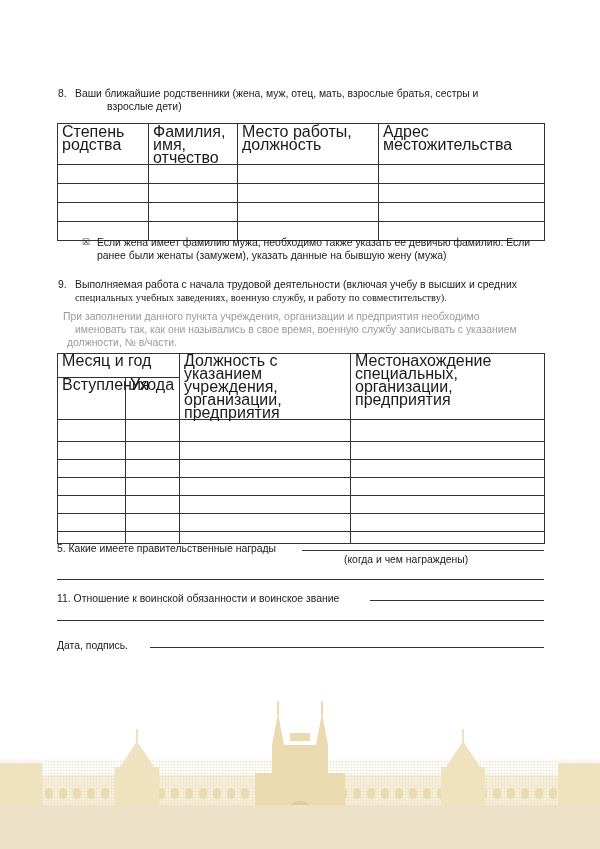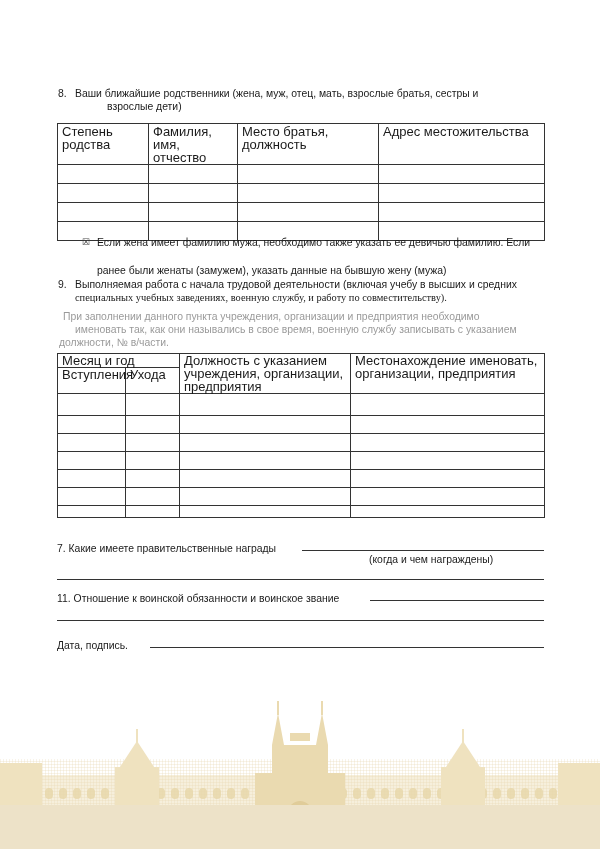--- a/index.html
+++ b/index.html
@@ -3,21 +3,21 @@
 <meta charset="utf-8">
 <style>
   html, body { margin:0; padding:0; }
   body { width:600px; height:849px; background:#ffffff; position:relative; overflow:hidden;
          font-family:"Liberation Sans", sans-serif; color:#1a1a1a; }
   .abs { position:absolute; }
   .txt { font-size:10.4px; line-height:13px; white-space:nowrap; }
   .gray { color:#9a9a9a; }
   table.form { position:absolute; border-collapse:collapse; table-layout:fixed; }
   table.form td { border:1px solid #333; padding:0 4px; vertical-align:top;
-                  font-size:13px; line-height:13px; }
+                  font-size:16px; line-height:13px; }
   .t1 { left:57px; top:123px; width:487px; }
   .t1 td.hdr { height:26px; padding-top:1px; }
   .t1 td.row { height:18px; }
   .t2 { left:57px; top:353px; width:487px; }
   .t2 td { padding-top:1px; }
   .t2 td.center { }
   .t2 td.row { height:17px; }
   .line { position:absolute; height:0; border-top:1px solid #333; }
   .building { position:absolute; left:0; top:695px; width:600px; height:154px; }
 </style>
@@ -32,21 +32,21 @@
   <colgroup>
     <col style="width:91px">
       <col style="width:89px">
       <col style="width:141px">
       <col style="width:166px">
   </colgroup>
   <tbody>
       <tr>
     <td class="hdr"><span>Степень</span><br><span>родства</span></td>
     <td class="hdr"><span>Фамилия, имя,</span><br><span>отчество</span></td>
-    <td class="hdr"><span>Место братья,</span><br><span>должность</span></td>
+    <td class="hdr"><span>Место работы,</span><br><span>должность</span></td>
     <td class="hdr"><span>Адрес местожительства</span></td>
   </tr>
   <tr>
     <td class="row"></td>
     <td class="row"></td>
     <td class="row"></td>
     <td class="row"></td>
   </tr>
   <tr>
     <td class="row"></td>
@@ -64,42 +64,42 @@
     <td class="row"></td>
     <td class="row"></td>
     <td class="row"></td>
     <td class="row"></td>
   </tr>
 </tbody>
   </table>
 
 <div class="abs txt" style="left:82px;top:236px;font-size:9px;color:#444;">☒</div>
 <div class="abs txt" style="left:97px;top:236px;text-align:center;">Если жена имеет фамилию мужа, необходимо также указать ее девичью фамилию. Если</div>
-<div class="abs txt" style="left:97px;top:264px;">ранее были женаты (замужем), указать данные на бывшую жену (мужа)</div>
+<div class="abs txt" style="left:97px;top:249px;">ранее были женаты (замужем), указать данные на бывшую жену (мужа)</div>
 
 <div class="abs txt" style="left:58px;top:278px;">9.</div>
 <div class="abs txt" style="left:75px;top:278px;">Выполняемая работа с начала трудовой деятельности (включая учебу в высших и средних</div>
 <div class="abs txt" style="left:75px;top:291px;font-family:Liberation Serif, serif;">специальных учебных заведениях, военную службу, и работу по совместительству).</div>
 
 <div class="abs txt gray" style="left:63px;top:310px;">При заполнении данного пункта учреждения, организации и предприятия необходимо</div>
 <div class="abs txt gray" style="left:75px;top:323px;">именовать так, как они назывались в свое время, военную службу записывать с указанием</div>
-<div class="abs txt gray" style="left:59px;top:336px;">должности, № в/части.</div>
+<div class="abs txt gray" style="left:67px;top:336px;">должности, № в/части.</div>
 
 <table class="form t2">
   <colgroup>
     <col style="width:68px">
       <col style="width:54px">
       <col style="width:171px">
       <col style="width:194px">
   </colgroup>
   <tbody>
       <tr>
     <td colspan="2" class="center" style="height:13px;">Месяц и год</td>
     <td rowspan="2"><span>Должность с указанием</span><br><span>учреждения, организации,</span><br><span>предприятия</span></td>
-    <td rowspan="2"><span>Местонахождение именовать,</span><br><span>организации,  предприятия</span></td>
+    <td rowspan="2"><span>Местонахождение специальных,</span><br><span>организации,  предприятия</span></td>
   </tr>
   <tr>
     <td style="height:24px;">Вступления</td>
     <td>Ухода</td>
   </tr>
   <tr>
     <td class="row" style="height:21px;"></td>
     <td class="row"></td>
     <td class="row"></td>
     <td class="row"></td>
@@ -136,23 +136,23 @@
   </tr>
   <tr>
     <td class="row" style="height:11px;"></td>
     <td class="row" style="height:11px;"></td>
     <td class="row" style="height:11px;"></td>
     <td class="row" style="height:11px;"></td>
   </tr>
 </tbody>
   </table>
 
-<div class="abs txt" style="left:57px;top:542px;">7. Какие имеете правительственные награды</div>
+<div class="abs txt" style="left:57px;top:542px;">5. Какие имеете правительственные награды</div>
 <div class="line" style="left:302px;top:550px;width:242px;"></div>
-<div class="abs txt" style="left:369px;top:553px;">(когда и чем награждены)</div>
+<div class="abs txt" style="left:344px;top:553px;">(когда и чем награждены)</div>
 <div class="line" style="left:57px;top:579px;width:487px;"></div>
 
 <div class="abs txt" style="left:57px;top:592px;">11. Отношение к воинской обязанности и воинское звание</div>
 <div class="line" style="left:370px;top:600px;width:174px;"></div>
 <div class="line" style="left:57px;top:620px;width:487px;"></div>
 
 <div class="abs txt" style="left:57px;top:639px;">Дата, подпись.</div>
 <div class="line" style="left:150px;top:647px;width:394px;"></div>
 
 <svg class="building" viewBox="0 0 600 154" xmlns="http://www.w3.org/2000/svg">

